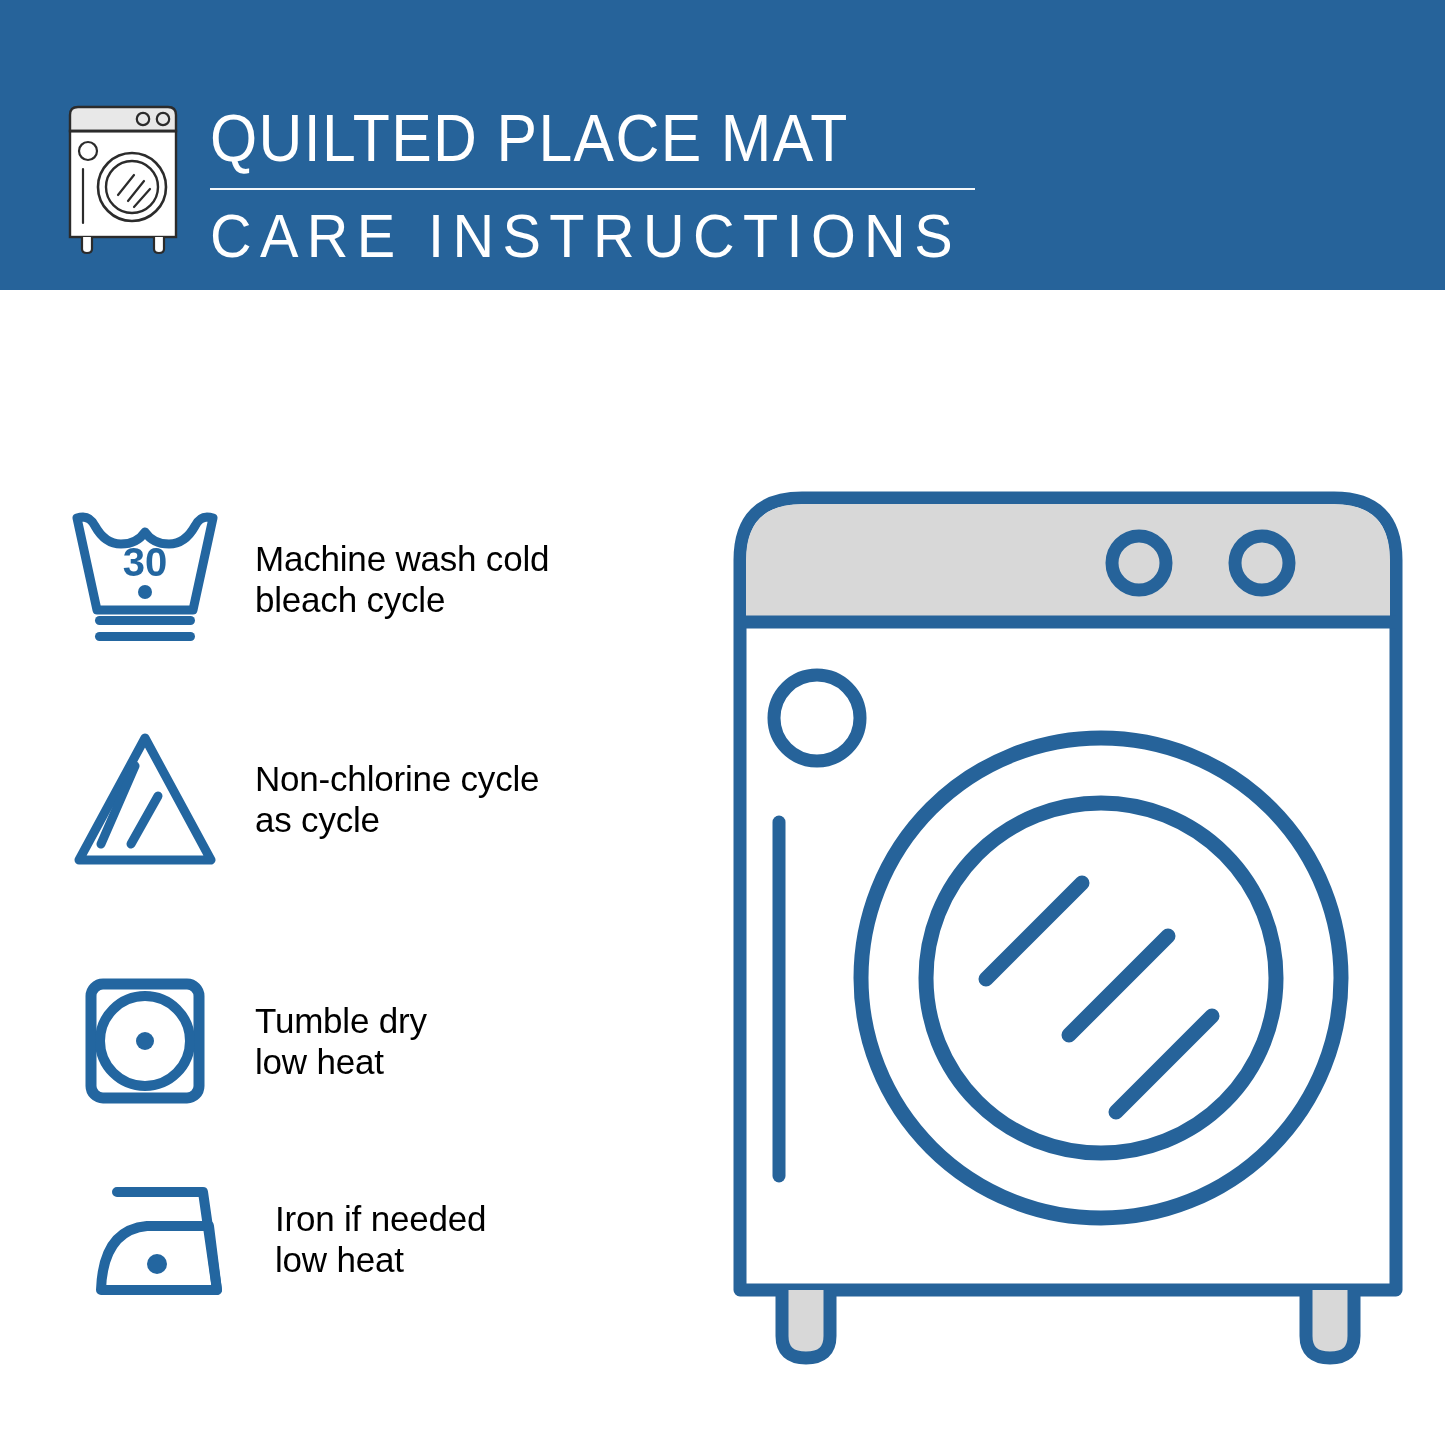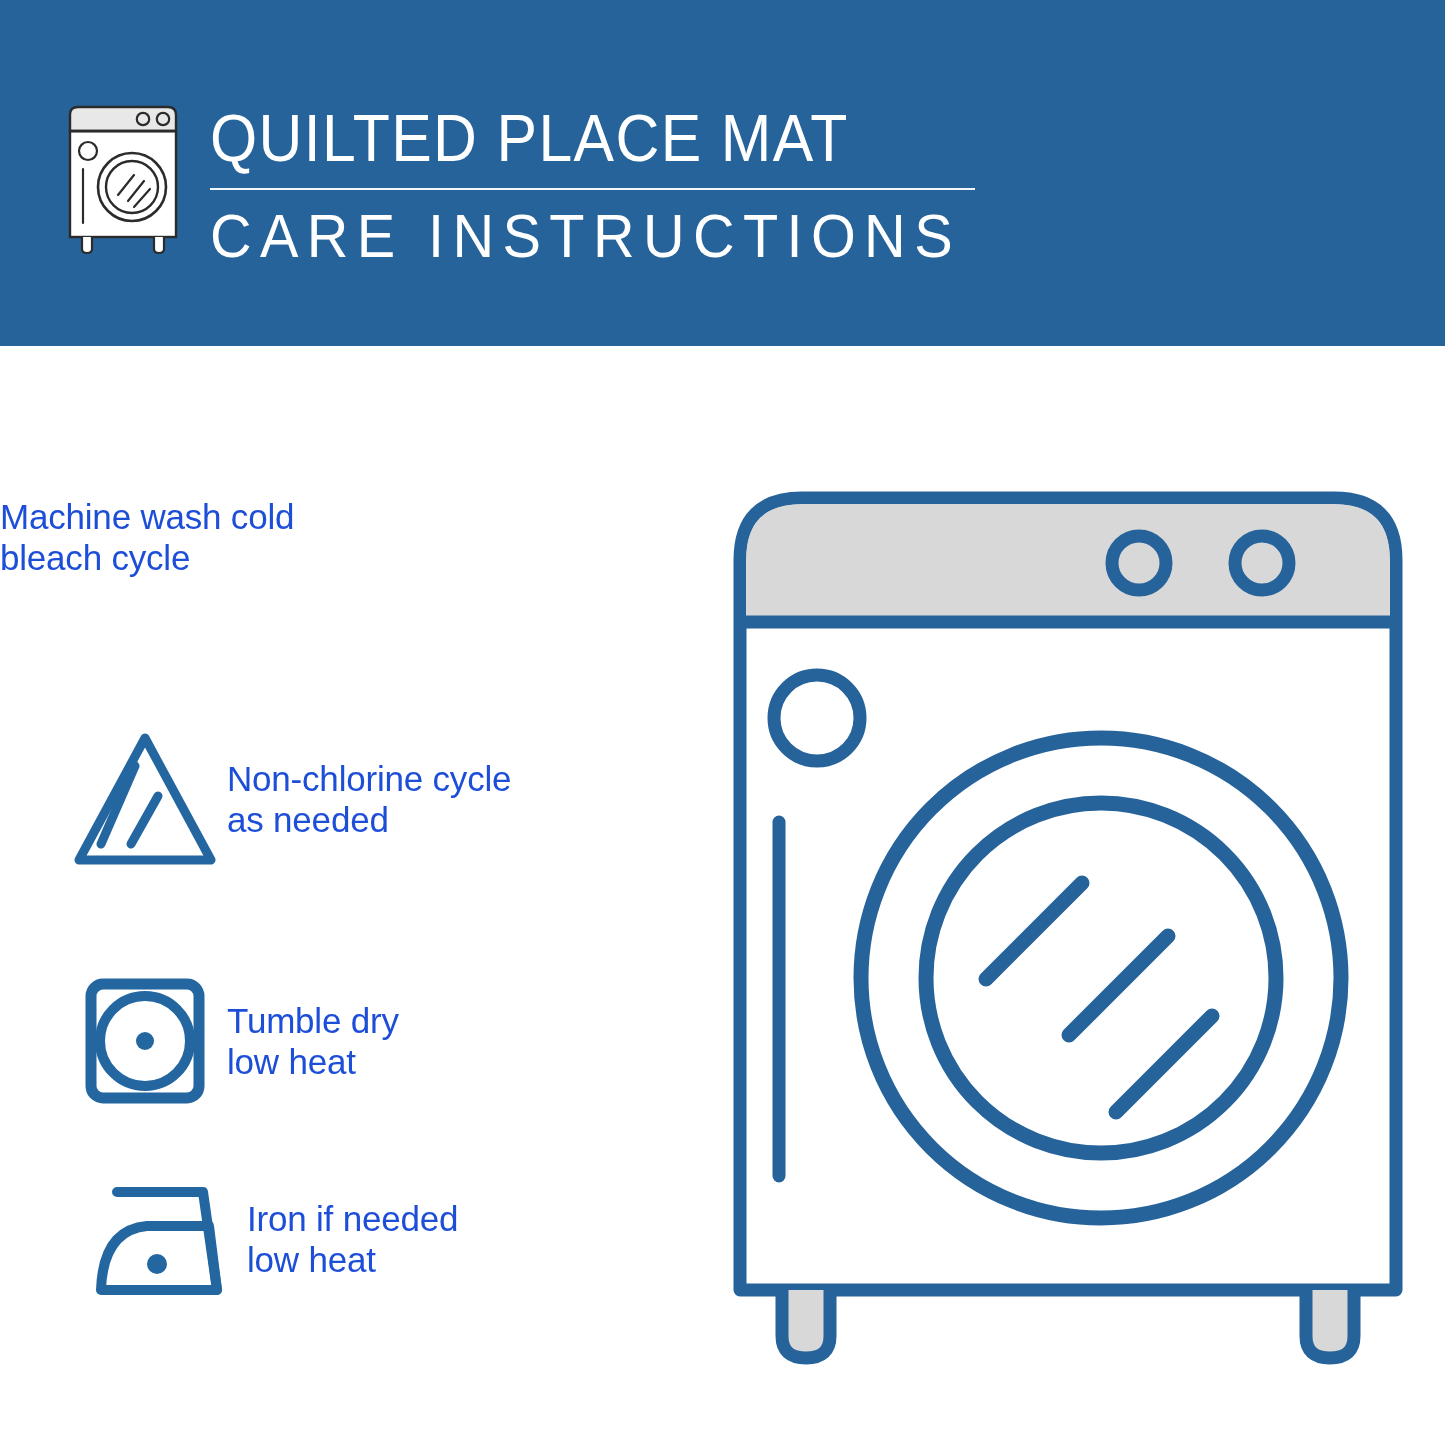--- a/index.html
+++ b/index.html
@@ -18,21 +18,21 @@
     background: #ffffff;
     overflow: hidden;
   }
 
   
   .header-band {
     position: absolute;
     left: 0;
     top: 0;
     width: 1445px;
-    height: 346px;
+    height: 290px;
     background: #26639a;
   }
 
   .header-logo {
     position: absolute;
     left: 64px;
     top: 103px;
     width: 118px;
     height: 152px;
   }
@@ -102,21 +102,22 @@
     width: 165px;
     min-width: 165px;
     height: 165px;
     margin-left: 62px;
     display: flex;
     align-items: center;
     justify-content: center;
   }
 
   .care-text {
-    color: #1d4ed8;
+    margin-left: 28px;
+    color: #000000;
     font-size: 35px;
     line-height: 41px;
     font-weight: 400;
     letter-spacing: -0.2px;
   }
   .care-text .ln { display: block; }
 
   
   .washer-art {
     position: absolute;
@@ -164,37 +165,50 @@
       <div class="title-main">QUILTED PLACE MAT</div>
       <div class="title-rule"></div>
       <div class="title-sub">CARE INSTRUCTIONS</div>
     </div>
 
   </div>
 
   <div class="care-list">
 
     <div class="care-row care-row-0">
+      <div class="care-symbol">
+        <svg viewBox="0 0 160 150" width="160" height="150" aria-hidden="true">
+
+          <path d="M12 14 Q24 10 30 22 Q40 40 56 40 Q72 40 80 28 Q88 40 104 40 Q120 40 130 22 Q136 10 148 14 L128 106 L32 106 Z" fill="none" stroke="#2366a0" stroke-width="9" stroke-linejoin="round" stroke-linecap="round"></path>
+
+          <rect x="30" y="112" width="100" height="9" rx="4.5" fill="#2366a0"></rect>
+          <rect x="30" y="128" width="100" height="9" rx="4.5" fill="#2366a0"></rect>
+
+          <text x="80" y="72" text-anchor="middle" fill="#2366a0" font-family="Liberation Sans, sans-serif" font-size="40" font-weight="bold">30</text>
+
+          <circle cx="80" cy="88" r="7" fill="#2366a0"></circle>
+        </svg>
+      </div>
       <div class="care-text">
         <span class="ln">Machine wash cold</span>
         <span class="ln">bleach cycle</span>
       </div>
     </div>
 
     <div class="care-row care-row-1">
       <div class="care-symbol">
         <svg viewBox="0 0 160 150" width="160" height="150" aria-hidden="true">
           <path d="M80 14 L146 136 L14 136 Z" fill="none" stroke="#2366a0" stroke-width="9" stroke-linejoin="round"></path>
           <line x1="70" y1="42" x2="36" y2="120" stroke="#2366a0" stroke-width="9" stroke-linecap="round"></line>
           <line x1="93" y1="72" x2="66" y2="120" stroke="#2366a0" stroke-width="9" stroke-linecap="round"></line>
         </svg>
       </div>
       <div class="care-text">
         <span class="ln">Non-chlorine cycle</span>
-        <span class="ln">as needed</span>
+        <span class="ln">as cycle</span>
       </div>
     </div>
 
     <div class="care-row care-row-2">
       <div class="care-symbol">
         <svg viewBox="0 0 160 150" width="160" height="150" aria-hidden="true">
           <rect x="26" y="18" width="108" height="114" rx="12" fill="none" stroke="#2366a0" stroke-width="11"></rect>
           <circle cx="80" cy="75" r="45" fill="none" stroke="#2366a0" stroke-width="10"></circle>
           <circle cx="80" cy="75" r="9" fill="#2366a0"></circle>
         </svg>

